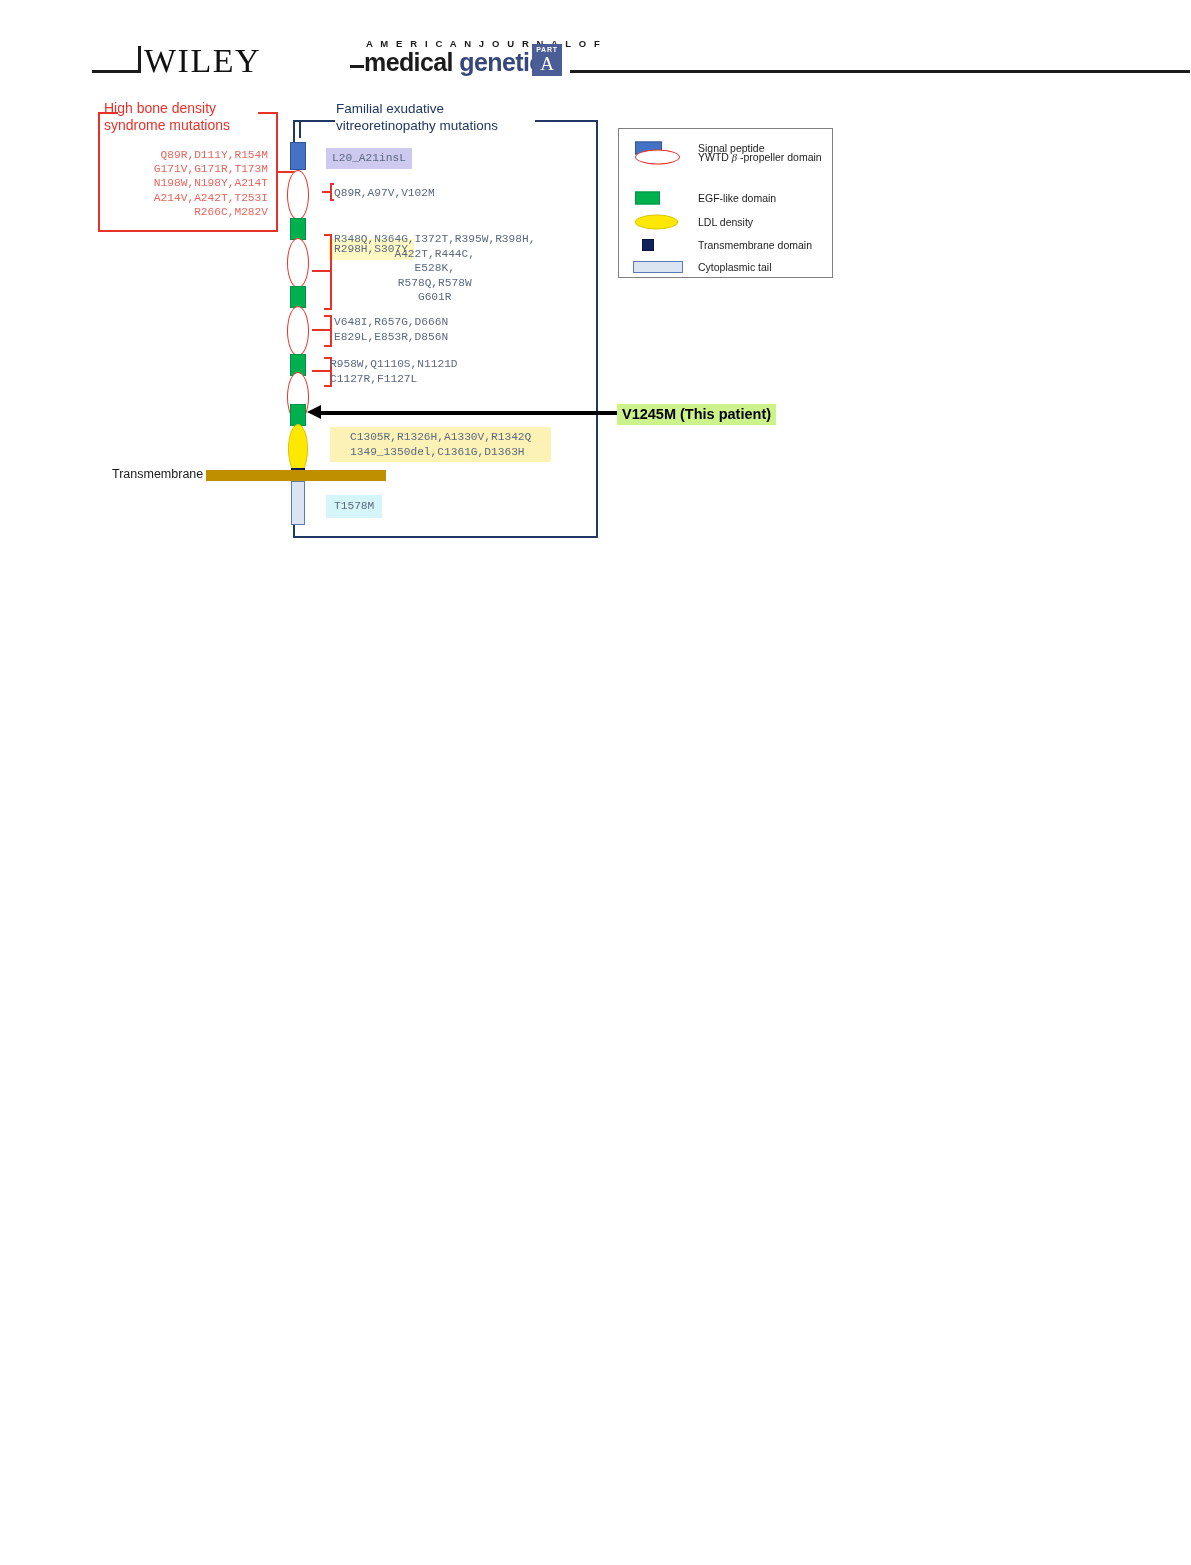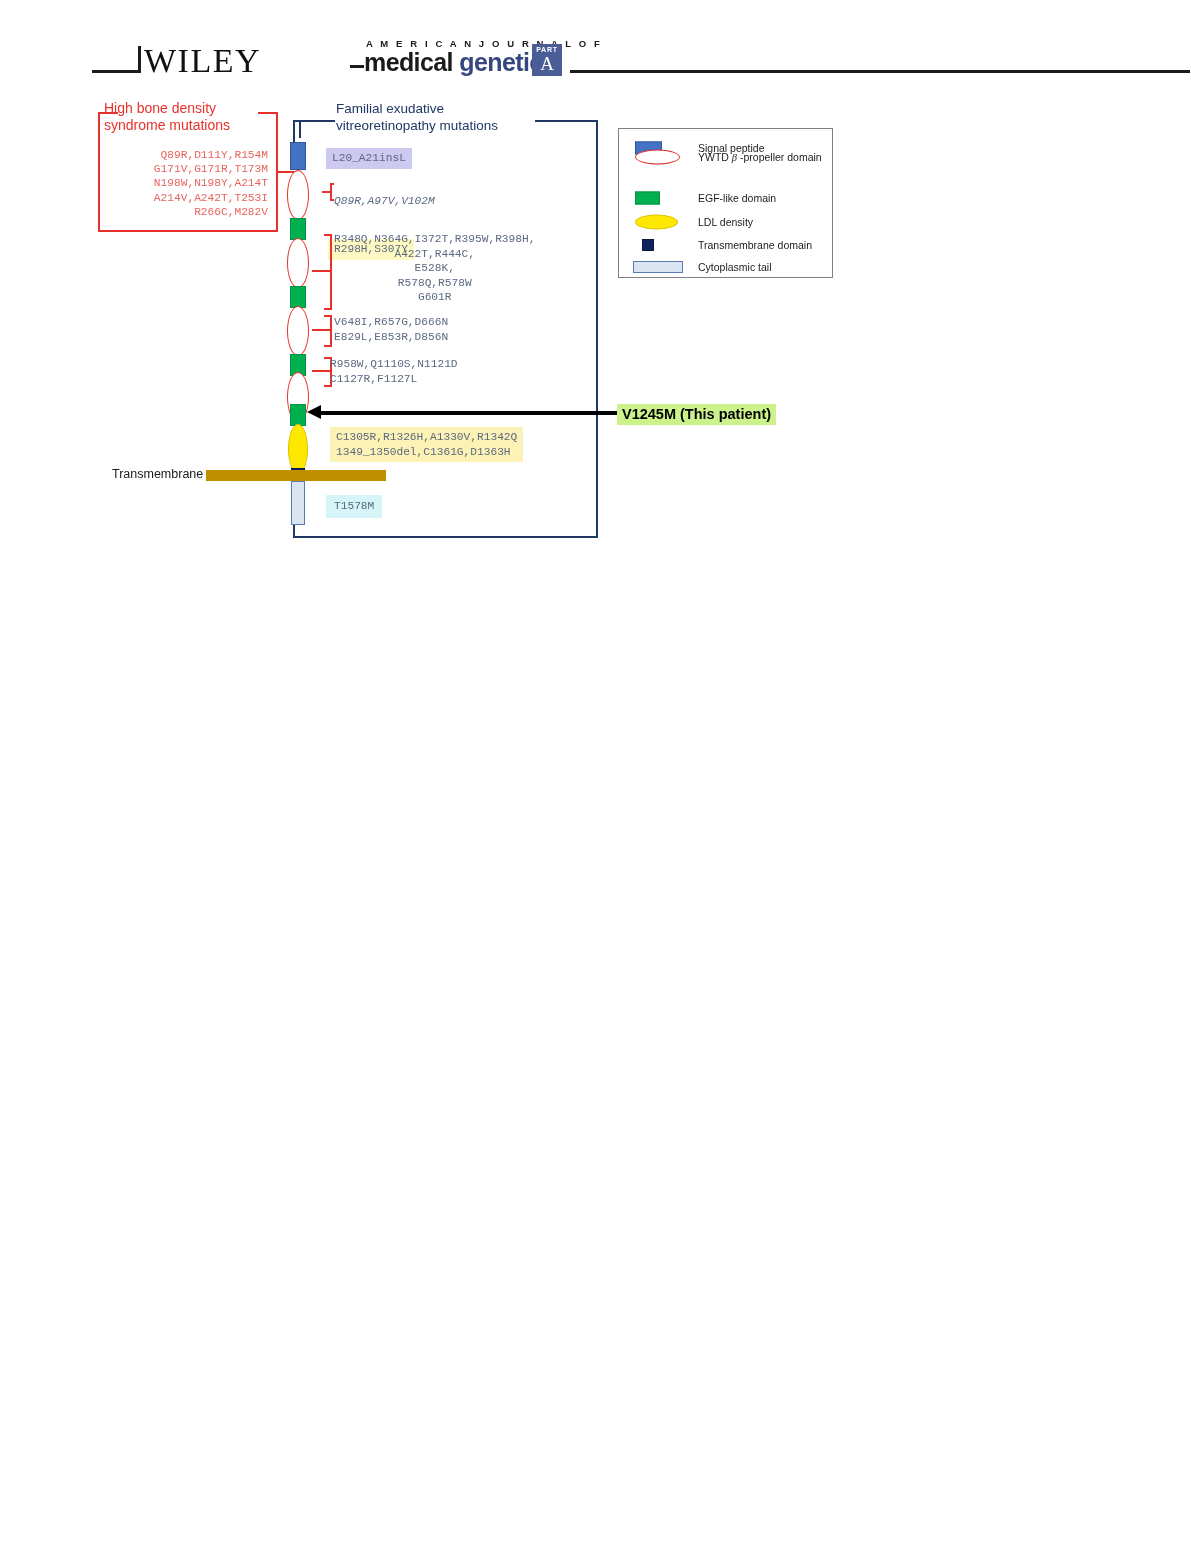--- a/index.html
+++ b/index.html
@@ -310,21 +310,21 @@
   <div id="membrane-label">Transmembrane</div>
 
   <div class="mut-text hl-lav" style="left:326px; top:148px; padding:3px 6px;">L20_A21insL</div>
 
   <div class="rb" style="left:322px; top:183px; width:10px; height:18px;">
     <i style="left:8px; top:0;   width:2px; height:18px;"></i>
     <i style="left:8px; top:0;   width:4px; height:2px;"></i>
     <i style="left:8px; top:16px;width:4px; height:2px;"></i>
     <i style="left:0;   top:8px; width:9px; height:2px;"></i>
   </div>
-  <div class="mut-text" style="left:334px; top:194px;font-style:italic;">Q89R,A97V,V102M</div>
+  <div class="mut-text" style="left:334px; top:186px;">Q89R,A97V,V102M</div>
 
   <div class="mut-text hl-grn" style="left:328px; top:212px; padding:3px 6px;">R298H,S307Y</div>
 
   <div class="rb" style="left:312px; top:234px; width:20px; height:76px;">
     <i style="left:18px; top:0;   width:2px;  height:76px;"></i>
     <i style="left:12px; top:0;   width:8px;  height:2px;"></i>
     <i style="left:12px; top:74px;width:8px;  height:2px;"></i>
     <i style="left:0;    top:36px;width:19px; height:2px;"></i>
   </div>
   <div class="mut-text" style="left:334px; top:232px;text-align:center;">R348Q,N364G,I372T,R395W,R398H,
@@ -344,21 +344,21 @@
 
   <div class="rb" style="left:312px; top:357px; width:20px; height:30px;">
     <i style="left:18px; top:0;   width:2px;  height:30px;"></i>
     <i style="left:12px; top:0;   width:8px;  height:2px;"></i>
     <i style="left:12px; top:28px;width:8px;  height:2px;"></i>
     <i style="left:0;    top:13px;width:19px; height:2px;"></i>
   </div>
   <div class="mut-text" style="left:330px; top:357px;">R958W,Q1110S,N1121D
 C1127R,F1127L</div>
 
-  <div class="mut-text hl-yel" style="left:330px; top:427px; padding:3px 6px;">C1305R,R1326H,A1330V,R1342Q
+  <div class="mut-text hl-yel" style="left:330px; top:427px; padding:3px 20px;">C1305R,R1326H,A1330V,R1342Q
 1349_1350del,C1361G,D1363H</div>
 
   <div class="mut-text hl-cyan" style="left:326px; top:495px; padding:4px 8px;">T1578M</div>
 
   <div id="patient-arrow-shaft"></div>
   <div id="patient-arrow-head"></div>
   <div id="patient-label">V1245M (This patient)</div>
 
   <div id="legend-box">
 

